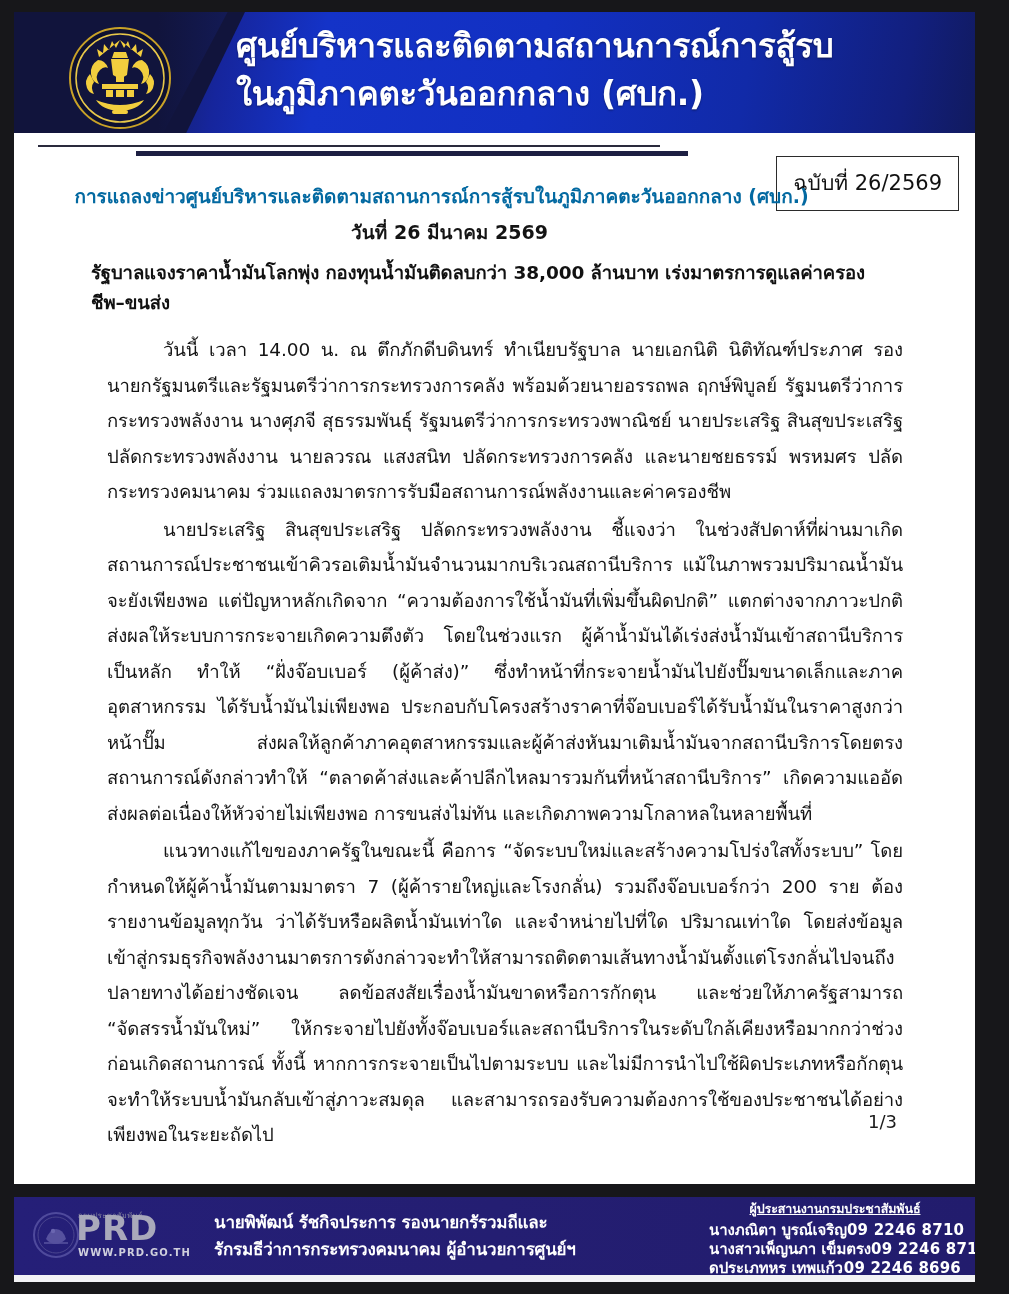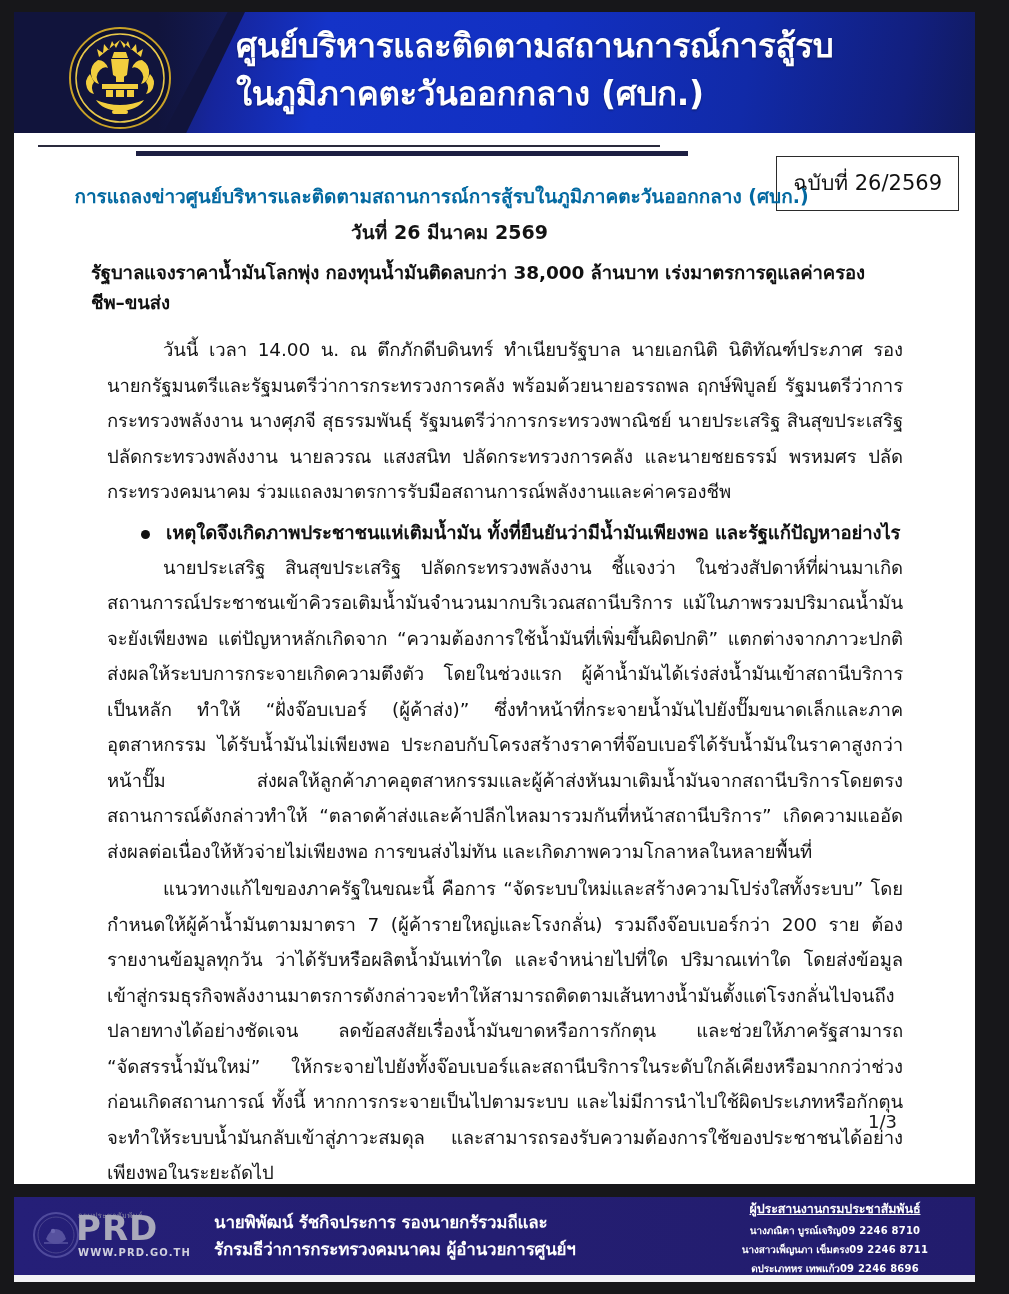--- a/index.html
+++ b/index.html
@@ -300,22 +300,22 @@
   .contacts-head {
     font-size: 12.5px;
     font-weight: bold;
     text-decoration: underline;
     text-align: center;
     margin-bottom: 2px;
     letter-spacing: -0.1px;
   }
   .contact-line {
     display: flex;
-    justify-content: center;
-    font-size: 10px;
+    justify-content: space-between;
+    font-size: 15px;
     font-weight: bold;
     line-height: 19px;
     width: 252px;
     letter-spacing: -0.1px;
   }
   .contact-name { white-space: nowrap; }
   .contact-phone { white-space: nowrap; letter-spacing: 0.2px; }
 
   .footer-white-strip {
     position: absolute;
@@ -393,24 +393,20 @@
 
     <div class="doc-title">การแถลงข่าวศูนย์บริหารและติดตามสถานการณ์การสู้รบในภูมิภาคตะวันออกกลาง (ศบก.)</div>
     <div class="doc-date">วันที่ 26 มีนาคม 2569</div>
 
     <div class="body-area">
 
       <div class="headline">รัฐบาลแจงราคาน้ำมันโลกพุ่ง กองทุนน้ำมันติดลบกว่า 38,000 ล้านบาท เร่งมาตรการดูแลค่าครองชีพ–ขนส่ง</div>
 
       <p class="para">วันนี้ เวลา 14.00 น. ณ ตึกภักดีบดินทร์ ทำเนียบรัฐบาล นายเอกนิติ นิติทัณฑ์ประภาศ รองนายกรัฐมนตรีและรัฐมนตรีว่าการกระทรวงการคลัง พร้อมด้วยนายอรรถพล ฤกษ์พิบูลย์ รัฐมนตรีว่าการกระทรวงพลังงาน นางศุภจี สุธรรมพันธุ์ รัฐมนตรีว่าการกระทรวงพาณิชย์ นายประเสริฐ สินสุขประเสริฐ ปลัดกระทรวงพลังงาน นายลวรณ แสงสนิท ปลัดกระทรวงการคลัง และนายชยธรรม์ พรหมศร ปลัดกระทรวงคมนาคม ร่วมแถลงมาตรการรับมือสถานการณ์พลังงานและค่าครองชีพ</p>
 
-      <div class="bullet-row">
-        <div class="bullet-dot"></div>
-        <div class="bullet-text">เหตุใดจึงเกิดภาพประชาชนแห่เติมน้ำมัน ทั้งที่ยืนยันว่ามีน้ำมันเพียงพอ และรัฐแก้ปัญหาอย่างไร</div>
-      </div>
 
       <p class="para">นายประเสริฐ สินสุขประเสริฐ ปลัดกระทรวงพลังงาน ชี้แจงว่า ในช่วงสัปดาห์ที่ผ่านมาเกิดสถานการณ์ประชาชนเข้าคิวรอเติมน้ำมันจำนวนมากบริเวณสถานีบริการ แม้ในภาพรวมปริมาณน้ำมันจะยังเพียงพอ แต่ปัญหาหลักเกิดจาก “ความต้องการใช้น้ำมันที่เพิ่มขึ้นผิดปกติ” แตกต่างจากภาวะปกติ ส่งผลให้ระบบการกระจายเกิดความตึงตัว โดยในช่วงแรก ผู้ค้าน้ำมันได้เร่งส่งน้ำมันเข้าสถานีบริการเป็นหลัก ทำให้ “ฝั่งจ๊อบเบอร์ (ผู้ค้าส่ง)” ซึ่งทำหน้าที่กระจายน้ำมันไปยังปั๊มขนาดเล็กและภาคอุตสาหกรรม ได้รับน้ำมันไม่เพียงพอ ประกอบกับโครงสร้างราคาที่จ๊อบเบอร์ได้รับน้ำมันในราคาสูงกว่าหน้าปั๊ม ส่งผลให้ลูกค้าภาคอุตสาหกรรมและผู้ค้าส่งหันมาเติมน้ำมันจากสถานีบริการโดยตรง สถานการณ์ดังกล่าวทำให้ “ตลาดค้าส่งและค้าปลีกไหลมารวมกันที่หน้าสถานีบริการ” เกิดความแออัด ส่งผลต่อเนื่องให้หัวจ่ายไม่เพียงพอ การขนส่งไม่ทัน และเกิดภาพความโกลาหลในหลายพื้นที่</p>
 
       <p class="para">แนวทางแก้ไขของภาครัฐในขณะนี้ คือการ “จัดระบบใหม่และสร้างความโปร่งใสทั้งระบบ” โดยกำหนดให้ผู้ค้าน้ำมันตามมาตรา 7 (ผู้ค้ารายใหญ่และโรงกลั่น) รวมถึงจ๊อบเบอร์กว่า 200 ราย ต้องรายงานข้อมูลทุกวัน ว่าได้รับหรือผลิตน้ำมันเท่าใด และจำหน่ายไปที่ใด ปริมาณเท่าใด โดยส่งข้อมูลเข้าสู่กรมธุรกิจพลังงานมาตรการดังกล่าวจะทำให้สามารถติดตามเส้นทางน้ำมันตั้งแต่โรงกลั่นไปจนถึงปลายทางได้อย่างชัดเจน ลดข้อสงสัยเรื่องน้ำมันขาดหรือการกักตุน และช่วยให้ภาครัฐสามารถ “จัดสรรน้ำมันใหม่” ให้กระจายไปยังทั้งจ๊อบเบอร์และสถานีบริการในระดับใกล้เคียงหรือมากกว่าช่วงก่อนเกิดสถานการณ์ ทั้งนี้ หากการกระจายเป็นไปตามระบบ และไม่มีการนำไปใช้ผิดประเภทหรือกักตุน จะทำให้ระบบน้ำมันกลับเข้าสู่ภาวะสมดุล และสามารถรองรับความต้องการใช้ของประชาชนได้อย่างเพียงพอในระยะถัดไป</p>
 
     </div>
 
     <div class="page-num">1/3</div>
   </div>
 

